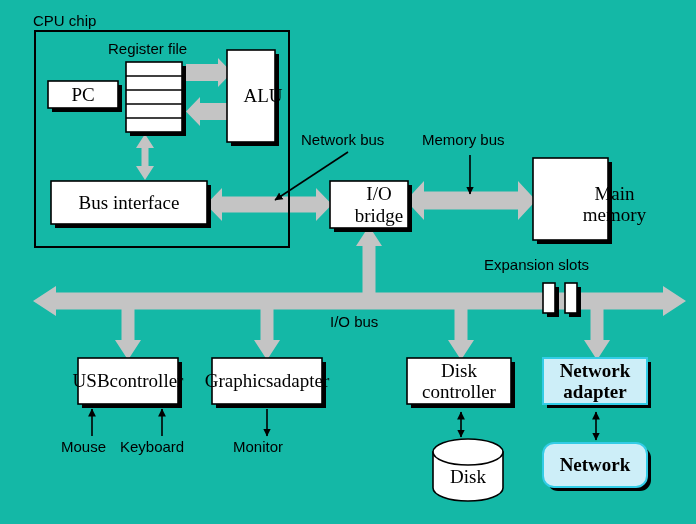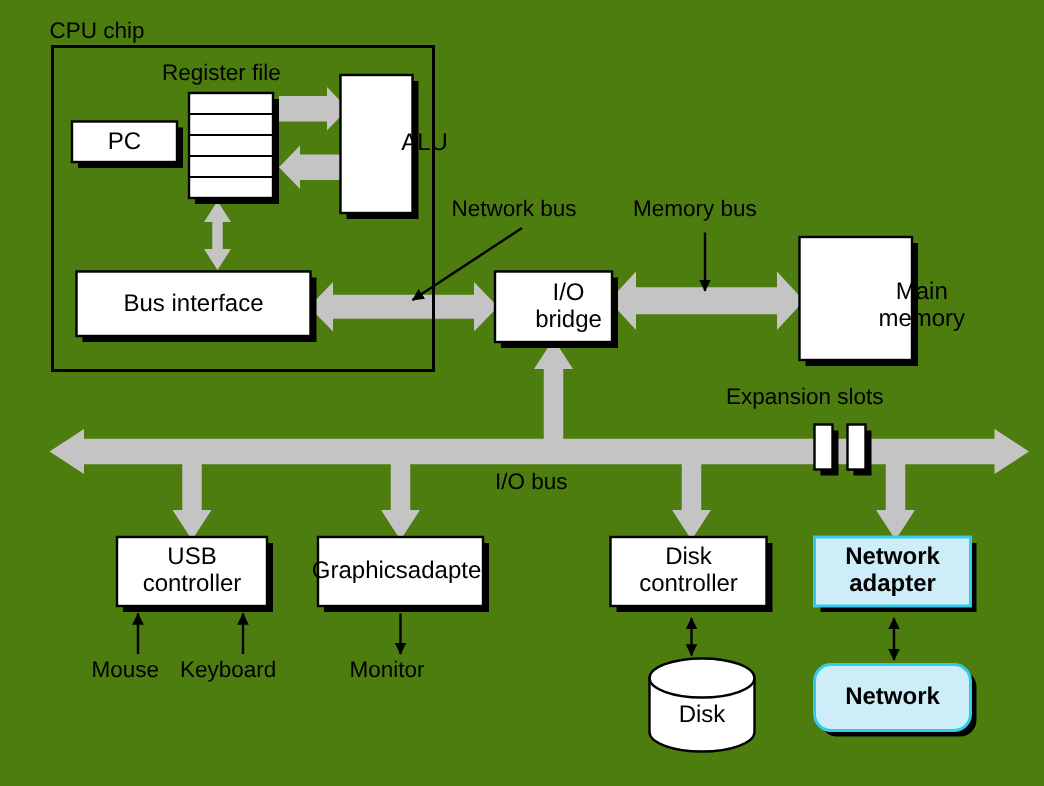--- a/index.html
+++ b/index.html
@@ -4,36 +4,36 @@
 <style>
   html, body {
     margin: 0;
     padding: 0;
     background: #ffffff;
   }
   #stage {
     position: relative;
     width: 696px;
     height: 524px;
-    background: #4d7c0f;
+    background: #14b8a6;
     font-family: "Liberation Sans", sans-serif;
     overflow: hidden;
   }
   #stage svg {
     position: absolute;
     left: 0;
     top: 0;
   }
   .boxtext {
     position: absolute;
     display: flex;
     align-items: center;
     justify-content: center;
-    font-family: Liberation Sans, sans-serif;
-    font-size: 16px;
+    font-family: Liberation Serif, serif;
+    font-size: 19px;
     color: #000000;
     line-height: 1.12;
     pointer-events: none;
   }
   .boxtext.bold { font-weight: bold; }
   .free {
     position: absolute;
     font-family: "Liberation Sans", sans-serif;
     font-size: 15px;
     color: #000000;
@@ -188,21 +188,21 @@
 
     <line x1="596" y1="412" x2="596" y2="440" stroke="#000000" stroke-width="1.6" marker-start="url(#arrHeadStart)" marker-end="url(#arrHead)"></line>
   </svg>
 
   <div class="free" style="left:33px; top:12px;">CPU chip</div>
 
   <div class="free" style="left:108px; top:40px;">Register file</div>
 
   <div class="boxtext" style="left:48px; top:81px; width:70px; height:27px;">PC</div>
 
-  <div class="boxtext" style="left:227px; top:50px; width:72px; height:92px;padding-left:20px;">ALU</div>
+  <div class="boxtext" style="left:227px; top:50px; width:72px; height:92px;">ALU</div>
 
   <div class="boxtext" style="left:51px; top:181px; width:156px; height:43px;">Bus interface</div>
 
   <div class="free" style="left:301px; top:131px;">Network bus</div>
 
   <div class="free" style="left:422px; top:131px;">Memory bus</div>
 
   <div class="boxtext" style="left:330px; top:181px; width:98px; height:47px; flex-direction:column;">
     <span>I/O</span>
     <span>bridge</span>
@@ -210,21 +210,21 @@
 
   <div class="boxtext" style="left:533px; top:158px; width:75px; height:92px; flex-direction:column;padding-left:44px;">
     <span>Main</span>
     <span>memory</span>
   </div>
 
   <div class="free" style="left:484px; top:256px;">Expansion slots</div>
 
   <div class="free" style="left:330px; top:313px;">I/O bus</div>
 
-  <div class="boxtext" style="left:78px; top:358px; width:100px; height:46px; flex-direction:column;">
+  <div class="boxtext" style="left:78px; top:358px; width:100px; height:46px; flex-direction:row;">
     <span>USB</span>
     <span>controller</span>
   </div>
 
   <div class="boxtext" style="left:212px; top:358px; width:110px; height:46px; ">
     <span>Graphics</span>
     <span>adapter</span>
   </div>
 
   <div class="boxtext" style="left:407px; top:358px; width:104px; height:46px; flex-direction:column;">

